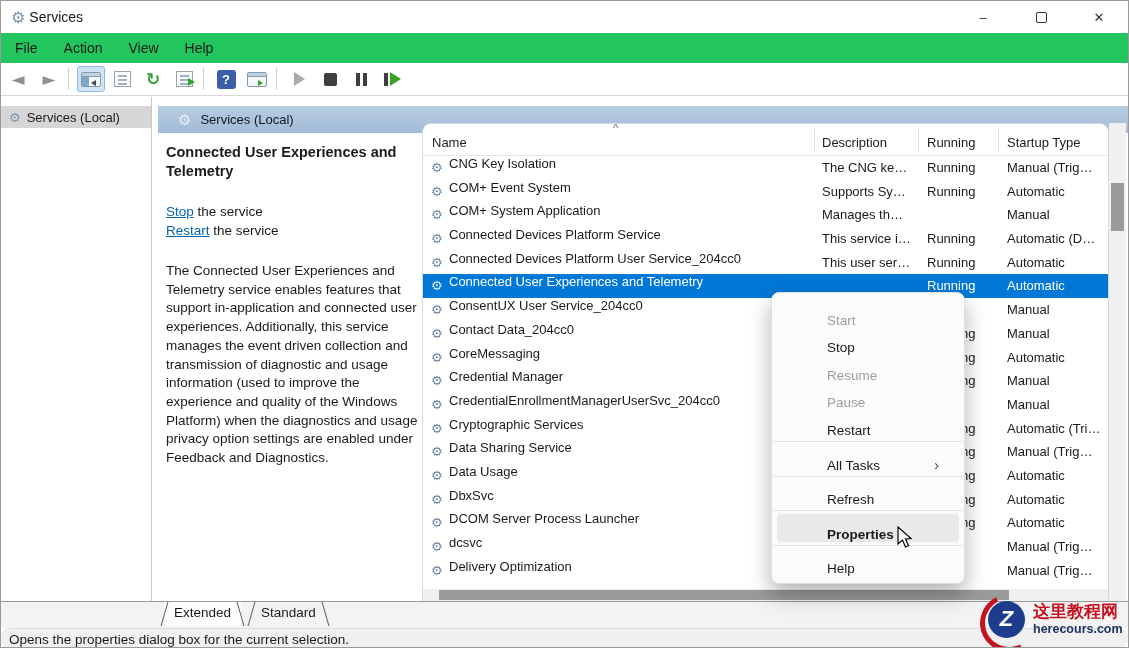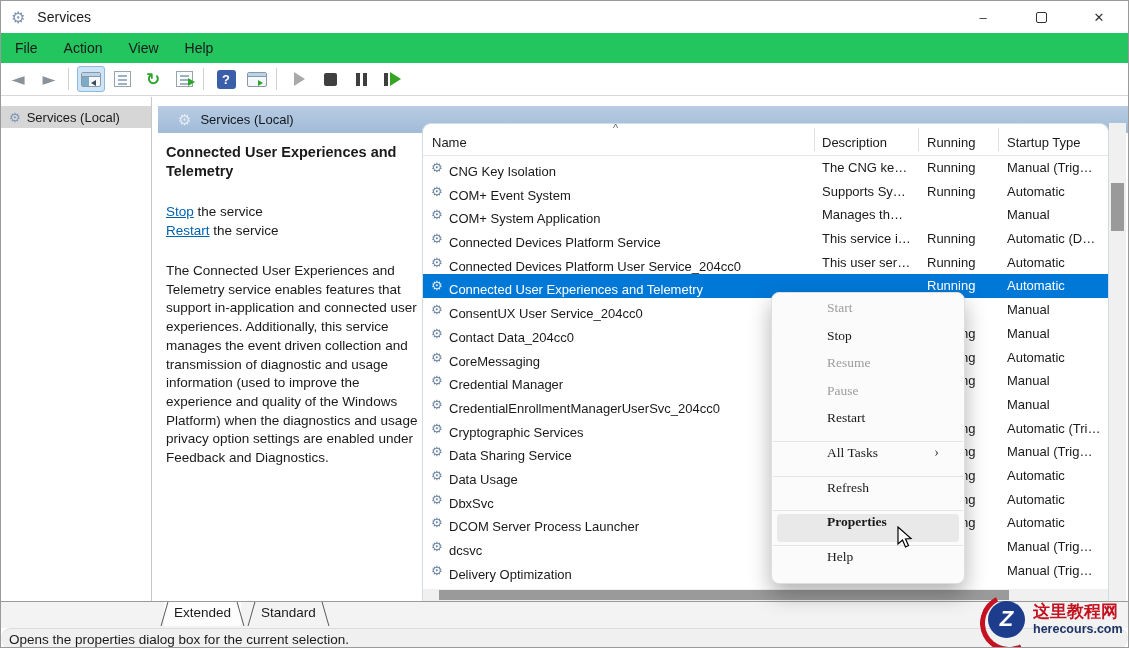--- a/index.html
+++ b/index.html
@@ -3,21 +3,21 @@
 <meta charset="utf-8">
 <style>
   * { margin:0; padding:0; box-sizing:border-box; }
   html,body { width:1129px; height:648px; overflow:hidden; }
   body { font-family:"Liberation Sans", sans-serif; color:#1a1a1a; background:#fff; }
   .window { position:relative; width:1129px; height:648px; background:#fff; border:1px solid #9a9a9a; overflow:hidden; }
 
   
   .titlebar { position:absolute; top:0; left:0; right:0; height:32px; background:#fff; display:flex; align-items:center; }
   .app-icon { font-family:"DejaVu Sans", sans-serif; font-size:16px; color:#7d96b4; margin-left:10px; }
-  .app-title { font-size:14px; margin-left:12px; }
+  .app-title { font-size:14px; margin-left:4px; }
   .win-controls { position:absolute; right:0; top:0; height:32px; display:flex; }
   .win-btn { width:58px; height:32px; display:flex; align-items:center; justify-content:center; font-size:13px; color:#333; }
   .max-glyph { width:11px; height:11px; border:1.2px solid #333; border-radius:2px; display:inline-block; }
 
   
   .menubar { position:absolute; top:32px; left:0; right:0; height:30px; background:#22c55e; display:flex; align-items:center; }
   .menu-item { font-size:14px; padding:4px 12px; margin-left:2px; }
 
   
   .toolbar { position:absolute; top:62px; left:0; right:0; height:33px; background:#fff; border-bottom:1px solid #d8d8d8; display:flex; align-items:center; }
@@ -67,21 +67,21 @@
   .list-header { position:relative; height:32px; border-bottom:1px solid #e6e6e6; font-size:13px; color:#1a1a1a; }
   .list-header .hsep { position:absolute; top:4px; bottom:4px; width:1px; background:#e0e0e0; }
   .col-name-h   { position:absolute; left:9px;  top:11px;text-align:center; }
   .col-desc-h   { position:absolute; left:399px; top:11px; }
   .col-status-h { position:absolute; left:504px; top:11px; }
   .col-start-h  { position:absolute; left:584px; top:11px; }
   .sort-caret { position:absolute; left:190px; top:-2px; font-size:11px; color:#666; }
   .list-body { position:absolute; top:32px; left:0; right:0; bottom:12px; overflow:hidden; }
   .lrow { position:relative; height:23.7px; font-size:13px; }
   .lrow .gear { position:absolute; left:8px; top:4px; font-family:"DejaVu Sans", sans-serif; font-size:13px; color:#6e87a3; }
-  .lrow .c-name   { position:absolute; left:26px; top:8px; white-space:nowrap; }
+  .lrow .c-name   { position:absolute; left:26px; top:0; white-space:nowrap; }
   .lrow .c-desc   { position:absolute; left:399px; top:4px; white-space:nowrap; }
   .lrow .c-status { position:absolute; left:504px; top:4px; white-space:nowrap; }
   .lrow .c-start  { position:absolute; left:584px; top:4px; white-space:nowrap; }
   .lrow.selected { background:#0078d7; color:#fff; }
   .lrow.selected .gear { color:#dfe9f2; }
   .hscroll { position:absolute; left:0; right:0; bottom:0; height:12px; background:#f0f0f0; }
   .hscroll .thumb { position:absolute; left:16px; width:570px; top:1px; bottom:1px; background:#9a9a9a; }
 
   .vscroll { position:absolute; top:26px; left:951px; width:17px; bottom:0; background:#f0f0f0; }
   .vscroll .thumb { position:absolute; left:2px; right:2px; top:60px; height:48px; background:#9a9a9a; }
@@ -91,21 +91,21 @@
   .tab { position:absolute; top:0; height:24px; font-size:13.5px; padding:3px 10px 0 10px; }
   .tab::before { content:""; position:absolute; left:0; top:0; bottom:0; width:1px; background:#5a5a5a; transform:skewX(-16deg); }
   .tab::after  { content:""; position:absolute; right:0; top:0; bottom:0; width:1px; background:#5a5a5a; transform:skewX(16deg); }
   .tab.active { background:#fdfdfd; z-index:2; }
   .tab-1 { left:163px; } .tab-2 { left:250px; }
   .status-bar { position:absolute; top:627px; left:0; right:0; height:21px; background:#f0f0f0; border-top:1px solid #dcdcdc; display:flex; align-items:center;border-radius:10px; }
   .status-text { font-size:13.5px; margin-left:8px; }
 
   
   .context-menu { position:absolute; left:770px; top:291px; width:194px; background:#fbfbfb; border:1px solid #dedede; border-radius:8px; box-shadow:0 10px 22px rgba(0,0,0,.30); padding:7px 0; z-index:10; }
-  .cm-item { position:relative; height:27.6px; display:flex; align-items:flex-start; font-size:13.5px; padding-left:50px; margin:0 5px; border-radius:4px;font-family:Liberation Serif, serif; }
+  .cm-item { position:relative; height:27.6px; display:flex; align-items:flex-end; font-size:13.5px; padding-left:50px; margin:0 5px; border-radius:4px; }
   .cm-item.disabled { color:#9e9e9e; }
   .cm-item.bold { font-weight:bold; }
   .cm-item.hot { background:#e9e9e9; }
   .cm-item .chev { position:absolute; right:20px; font-size:14px; color:#444; }
   .cm-sep { height:1px; background:#e4e4e4; margin:3px 1px; }
 
   
   .cursor { position:absolute; left:895px; top:525px; z-index:20; }
 
   

